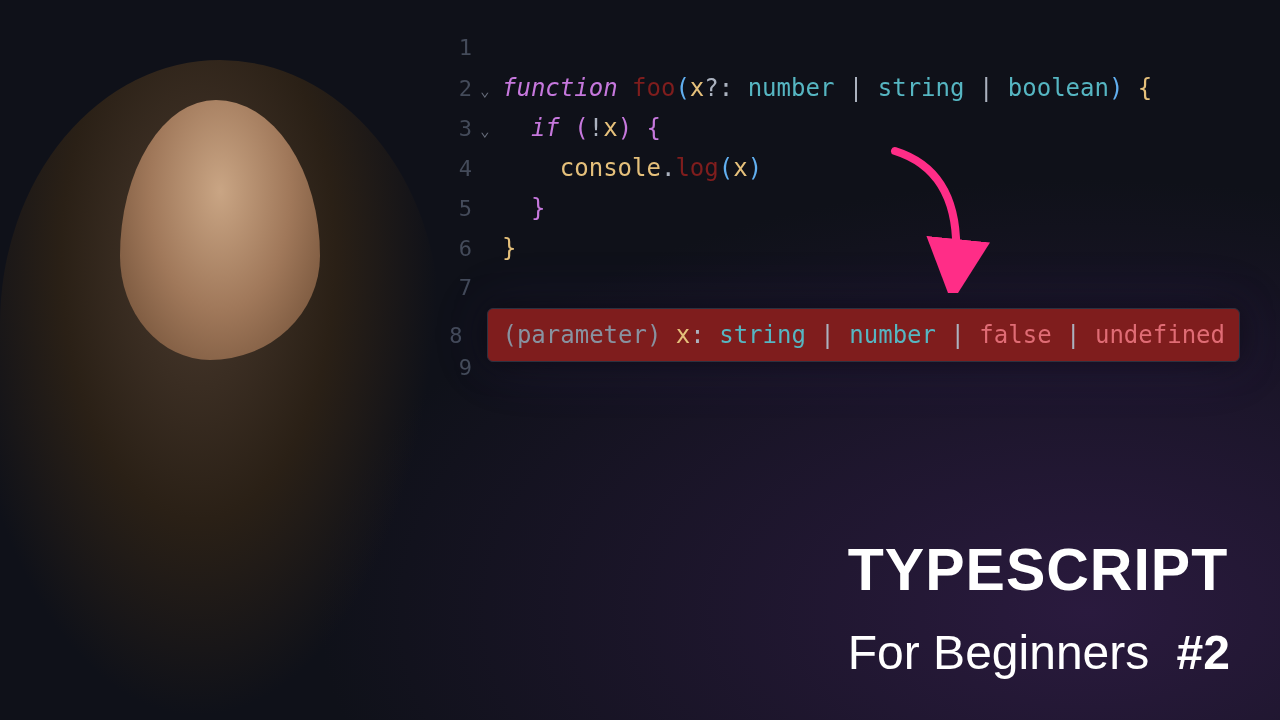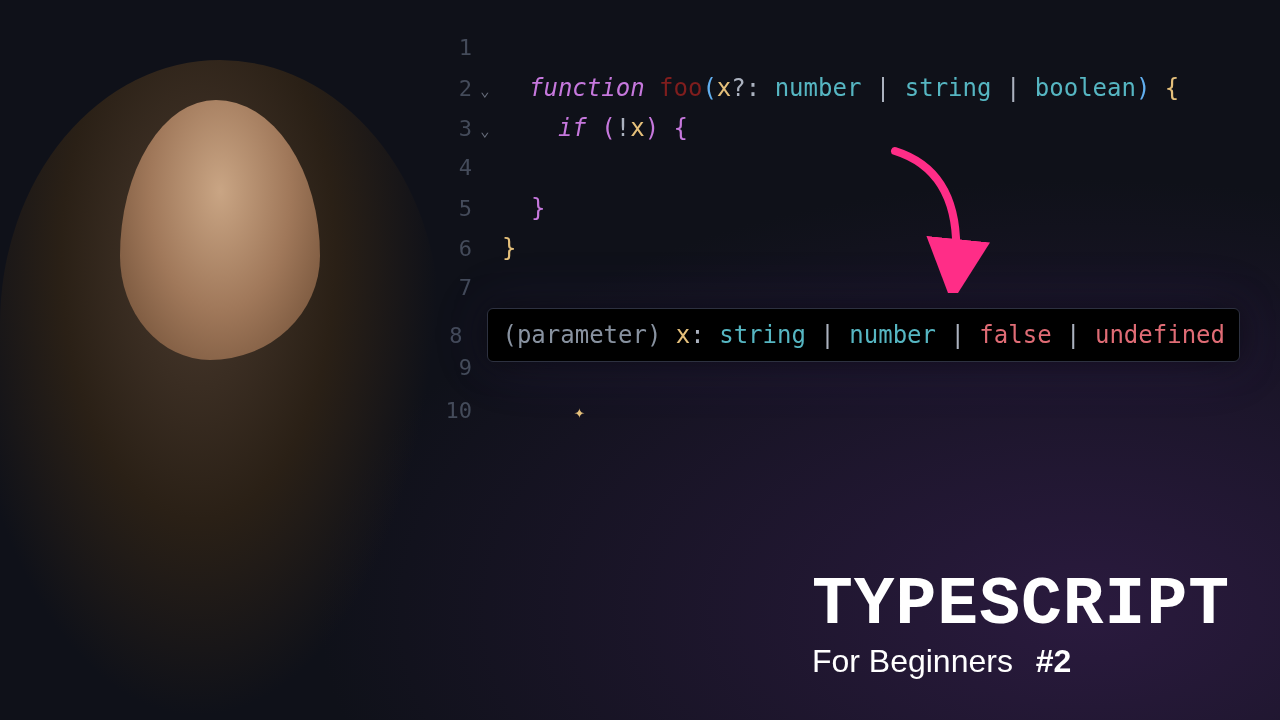--- a/index.html
+++ b/index.html
@@ -55,34 +55,34 @@
     padding-right: 8px;
     user-select: none;
   }
   .fold {
     width: 22px;
     color: #666c7a;
     font-size: 16px;
   }
   .code { white-space: pre; }
 
-  .kw       { color: #c678dd; font-style: italic; margin-left: 27px; }      
+  .kw       { color: #c678dd; font-style: italic; }      
   .fn       { color: #7f1d1d; }                            
   .ident    { color: #e5c07b; }                            
   .punct    { color: #abb2bf; }                            
   .type     { color: #56b6c2; }                            
   .op       { color: #abb2bf; }                            
   .brace-y  { color: #e5c07b; }                            
   .brace-p  { color: #c678dd; }                            
   .brace-b  { color: #61afef; }                            
 
   
   .tooltip {
     margin-left: 0px;
-    background: #000000;
+    background: #7f1d1d;
     border: 1px solid #2d3140;
     border-radius: 6px;
     padding: 6px 14px;
     box-shadow: 0 0 30px rgba(0,0,0,.5), 0 0 60px rgba(100,70,180,.15);
     display: inline-block;
     font-size: 24px;
   }
   .tt-kw    { color: #8892a0; }
   .tt-str   { color: #56b6c2; }
   .tt-false { color: #e06c75; }
@@ -107,28 +107,27 @@
   .title {
     position: absolute;
     right: 50px;
     bottom: 40px;
     text-align: left;
     color: #fff;
     font-family: -apple-system, BlinkMacSystemFont, "Segoe UI", Helvetica, Arial, sans-serif;
     z-index: 4;
   }
   .title h1 {
-    font-size: 68px;
+    font-size: 59px;
     font-weight: 800;
     letter-spacing: 1px;
-    margin-bottom: 0;
-    font-family: Liberation Mono, monospace;
+    margin-bottom: 21px;
   }
   .title .sub {
-    font-size: 32px;
+    font-size: 48px;
     font-weight: 400;
   }
   .title .num {
     font-weight: 700;
     margin-left: 14px;
   }
 </style>
 </head>
 <body>
 
@@ -146,20 +145,21 @@
       <span class="code"><span class="kw">function </span><span class="fn">foo</span><span class="brace-b">(</span><span class="ident">x</span><span class="punct">?</span><span class="punct">: </span><span class="type">number</span><span class="op"> | </span><span class="type">string</span><span class="op"> | </span><span class="type">boolean</span><span class="brace-b">) </span><span class="brace-y">{</span></span>
     </div>
     <div class="line">
       <span class="gutter">3</span>
       <span class="fold">⌄</span>
       <span class="code"><span class="code">  </span><span class="kw">if </span><span class="brace-p">(</span><span class="op">!</span><span class="ident">x</span><span class="brace-p">) </span><span class="brace-p">{</span></span>
     </div>
     <div class="line">
       <span class="gutter">4</span>
       <span class="fold"></span>
+      <span class="code"><span class="code">    </span><span class="ident">console</span><span class="punct">.</span><span class="fn">log</span><span class="brace-b">(</span><span class="ident">x</span><span class="brace-b">)</span></span>
     </div>
     <div class="line">
       <span class="gutter">5</span>
       <span class="fold"></span>
       <span class="code"><span class="code">  </span><span class="brace-p">}</span></span>
     </div>
     <div class="line">
       <span class="gutter">6</span>
       <span class="fold"></span>
       <span class="code"><span class="brace-y">}</span></span>
@@ -171,25 +171,20 @@
     </div>
     <div class="line">
       <span class="gutter">8</span>
       <span class="fold"></span>
       <span class="code"><span class="tooltip"><span class="tt-kw">(parameter) </span><span class="ident">x</span><span class="punct">: </span><span class="tt-str">string</span><span class="op"> | </span><span class="tt-str">number</span><span class="op"> | </span><span class="tt-false">false</span><span class="op"> | </span><span class="tt-undef">undefined</span></span></span>
     </div>
     <div class="line">
       <span class="gutter">9</span>
       <span class="fold"></span>
       <span class="code"></span>
-    </div>
-    <div class="line">
-      <span class="gutter">10</span>
-      <span class="fold"></span>
-      <span class="code"><div class="sparkle">✦</div></span>
     </div>
   </div>
 
 <svg class="arrow" width="120" height="150">
   <defs>
     <marker id="ah" markerWidth="8" markerHeight="8" refX="4" refY="4" orient="auto">
       <path d="M0,0 L8,4 L0,8 Z" fill="#ff2d87"></path>
     </marker>
   </defs>
   <path d="M10,8 Q80,30 70,128" stroke="#ff2d87" stroke-width="8" fill="none" marker-end="url(#ah)" stroke-linecap="round"></path>

